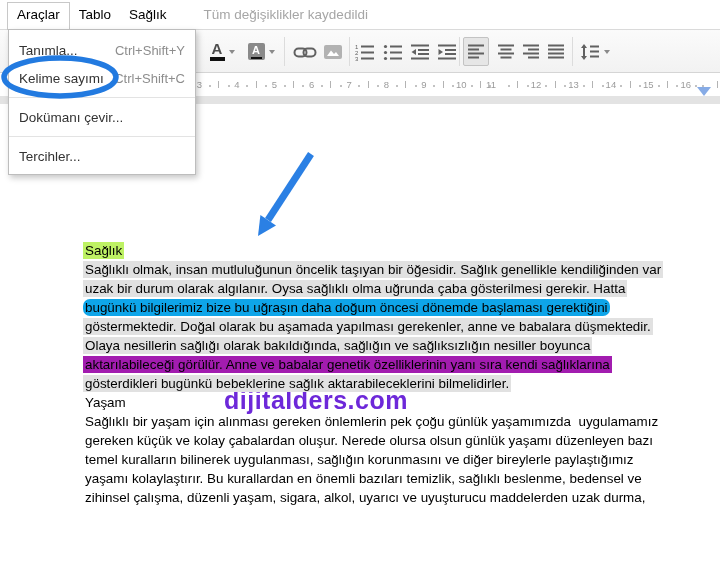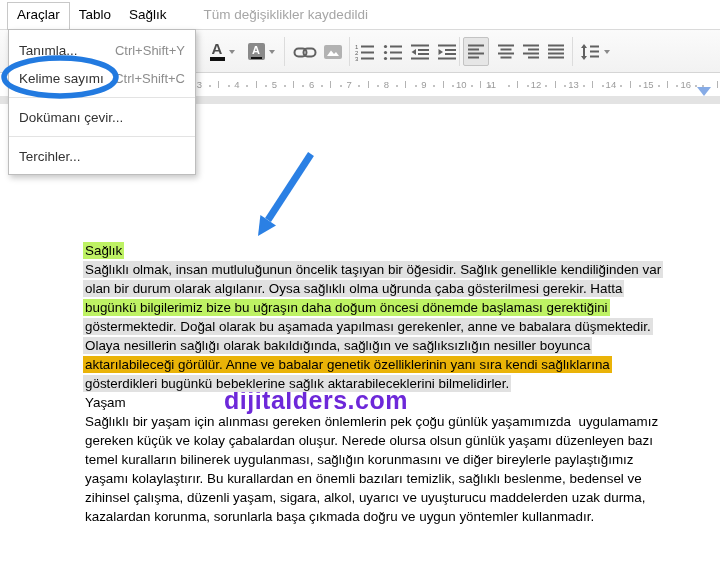--- a/index.html
+++ b/index.html
@@ -238,33 +238,32 @@
           <span class="menu-label">Tercihler...</span>
         </div>
       </div>
   </div>
 
   <div class="watermark">dijitalders.com</div>
   <div class="doc">
     <div id="doc-lines">
         <div class="doc-line"><span class="sel" style="background: #bef264;">Sağlık</span></div>
         <div class="doc-line"><span class="sel" style="background: rgb(225, 225, 225);">Sağlıklı olmak, insan mutluluğunun öncelik taşıyan bir öğesidir. Sağlık genellikle kendiliğinden var</span></div>
-        <div class="doc-line"><span class="sel" style="background: rgb(225, 225, 225);">olan bir durum olarak algılanır. Oysa sağlıklı olma uğrunda çaba gösterilmesi gerekir. Hatta</span></div>
-        <div class="doc-line"><span class="sel" style="background: #bef264;">bugünkü bilgilerimiz bize bu uğraşın daha doğum öncesi dönemde başlaması gerektiğini</span></div>
+        <div class="doc-line"><span class="sel" style="background: rgb(225, 225, 225);">uzak bir durum olarak algılanır. Oysa sağlıklı olma uğrunda çaba gösterilmesi gerekir. Hatta</span></div>
+        <div class="doc-line"><span class="sel" style="background: #0ea5e9; border-radius: 7px;">bugünkü bilgilerimiz bize bu uğraşın daha doğum öncesi dönemde başlaması gerektiğini</span></div>
         <div class="doc-line"><span class="sel" style="background: rgb(225, 225, 225);">göstermektedir. Doğal olarak bu aşamada yapılması gerekenler, anne ve babalara düşmektedir.</span></div>
         <div class="doc-line"><span class="sel" style="background: rgb(225, 225, 225);">Olaya nesillerin sağlığı olarak bakıldığında, sağlığın ve sağlıksızlığın nesiller boyunca</span></div>
-        <div class="doc-line"><span class="sel" style="background: #eab308;">aktarılabileceği görülür. Anne ve babalar genetik özelliklerinin yanı sıra kendi sağlıklarına</span></div>
+        <div class="doc-line"><span class="sel" style="background: #a21caf;">aktarılabileceği görülür. Anne ve babalar genetik özelliklerinin yanı sıra kendi sağlıklarına</span></div>
         <div class="doc-line"><span class="sel" style="background: rgb(225, 225, 225);">gösterdikleri bugünkü bebeklerine sağlık aktarabileceklerini bilmelidirler.</span></div>
         <div class="doc-line"><span>Yaşam</span></div>
         <div class="doc-line"><span>Sağlıklı bir yaşam için alınması gereken önlemlerin pek çoğu günlük yaşamımızda  uygulamamız</span></div>
         <div class="doc-line"><span>gereken küçük ve kolay çabalardan oluşur. Nerede olursa olsun günlük yaşamı düzenleyen bazı</span></div>
         <div class="doc-line"><span>temel kuralların bilinerek uygulanması, sağlığın korunmasını ve diğer bireylerle paylaştığımız</span></div>
         <div class="doc-line"><span>yaşamı kolaylaştırır. Bu kurallardan en önemli bazıları temizlik, sağlıklı beslenme, bedensel ve</span></div>
         <div class="doc-line"><span>zihinsel çalışma, düzenli yaşam, sigara, alkol, uyarıcı ve uyuşturucu maddelerden uzak durma,</span></div>
-        <div class="doc-line"><span>kazalardan korunma, sorunlarla başa çıkmada doğru ve uygun yöntemler kullanmadır.</span></div>
       </div>
   </div>
 
   <svg class="overlay">
     <ellipse cx="60" cy="77" rx="56" ry="19" fill="none" stroke-width="5.5" stroke="#227ae0"></ellipse>
     <line x1="311" y1="154" x2="268" y2="220" stroke-width="7" stroke="#2b80e4"></line>
     <polygon points="258,236 260.4,215 276,225.5" fill="#2b80e4"></polygon>
   </svg>
 
 </div>

